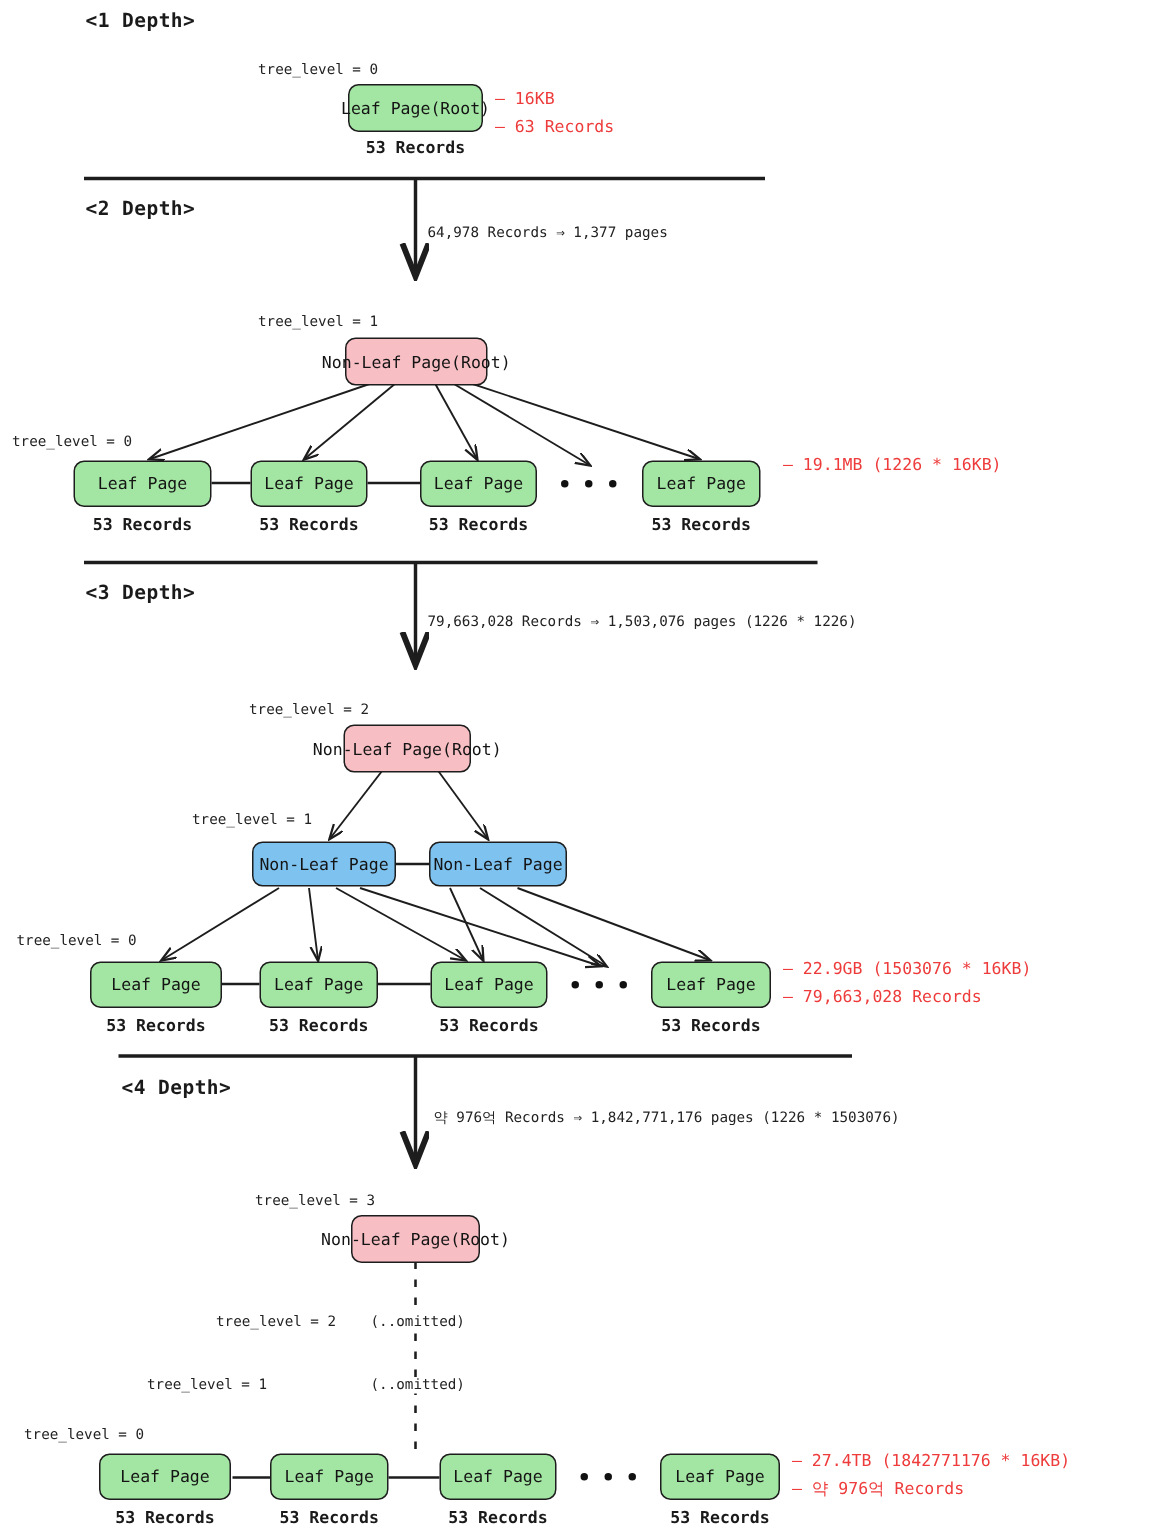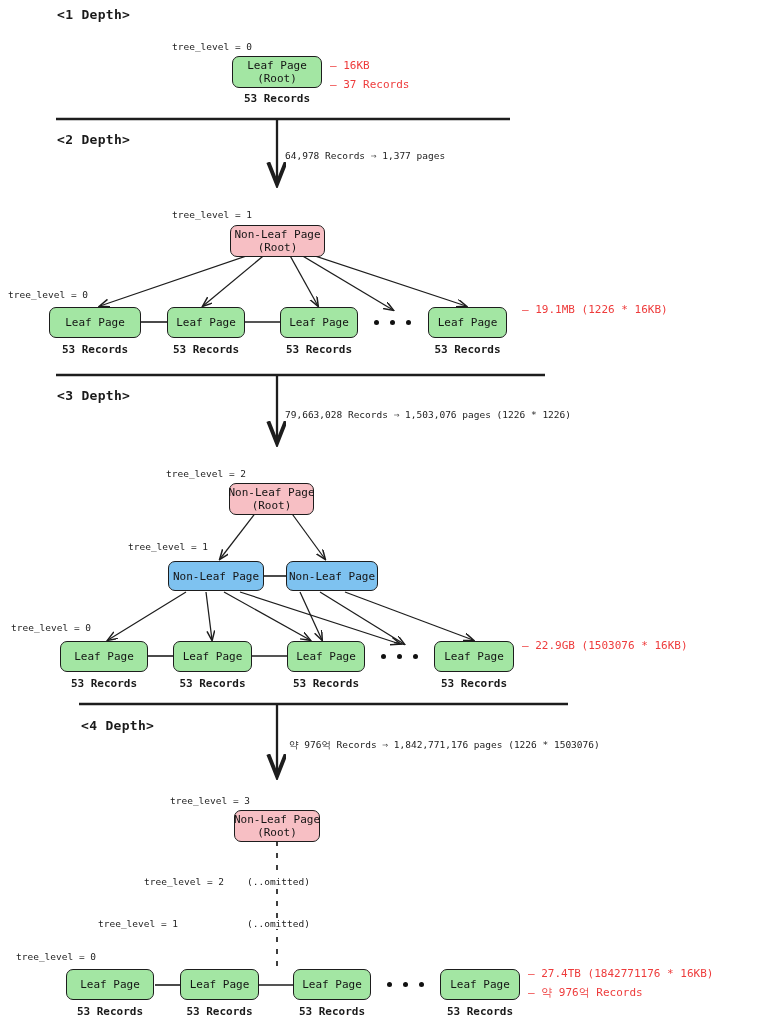--- a/index.html
+++ b/index.html
@@ -35,21 +35,21 @@
     letter-spacing: 0.3px;
     white-space: nowrap;
     color: #1a1a1a;
   }
   .node {
     position: absolute;
     box-sizing: border-box;
     border: 1.6px solid #1d1d1d;
     border-radius: 7px;
     display: flex;
-    flex-direction: column;
+    flex-direction: row;
     align-items: center;
     justify-content: center;
     font-size: 11px;
     line-height: 13px;
     white-space: nowrap;
     color: #141414;
     z-index: 3;
   }
   .node.leaf   { background: #a3e6a3; }
   .node.pink   { background: #f7bfc4; }
@@ -172,21 +172,21 @@
 
   <div class="node leaf" style="left:232px; top:56px; width:90px; height:32px;">
     <span class="ln">Leaf Page</span>
     <span class="ln">(Root)</span>
   </div>
 
   <div class="caption" style="left:232px; top:92px; width:90px;">53 Records</div>
 
   <div class="annot" style="left:330px; top:56px;">
     <span class="ln">– 16KB</span>
-    <span class="ln">– 37 Records</span>
+    <span class="ln">– 63 Records</span>
   </div>
 
   <div class="depth-title" style="left:57px; top:132px;">&lt;2 Depth&gt;</div>
 
   <div class="flowtext" style="left:285px; top:150px;">64,978 Records ⇒ 1,377 pages</div>
 
   <div class="tlabel" style="left:172px; top:209px;">tree_level = 1</div>
 
   <div class="node pink" style="left:230px; top:225px; width:95px; height:32px;">
     <span class="ln">Non-Leaf Page</span>
@@ -264,20 +264,21 @@
     <i></i>
   </div>
 
   <div class="caption" style="left:60px; top:677px; width:88px;">53 Records</div>
   <div class="caption" style="left:173px; top:677px; width:79px;">53 Records</div>
   <div class="caption" style="left:287px; top:677px; width:78px;">53 Records</div>
   <div class="caption" style="left:434px; top:677px; width:80px;">53 Records</div>
 
   <div class="annot" style="left:522px; top:636px;">
     <span class="ln">– 22.9GB (1503076 * 16KB)</span>
+    <span class="ln">– 79,663,028 Records</span>
   </div>
 
   <div class="depth-title" style="left:81px; top:718px;">&lt;4 Depth&gt;</div>
 
   <div class="flowtext" style="left:289px; top:739px;">약 976억 Records ⇒ 1,842,771,176 pages (1226 * 1503076)</div>
 
   <div class="tlabel" style="left:170px; top:795px;">tree_level = 3</div>
 
   <div class="node pink" style="left:234px; top:810px; width:86px; height:32px;">
     <span class="ln">Non-Leaf Page</span>

